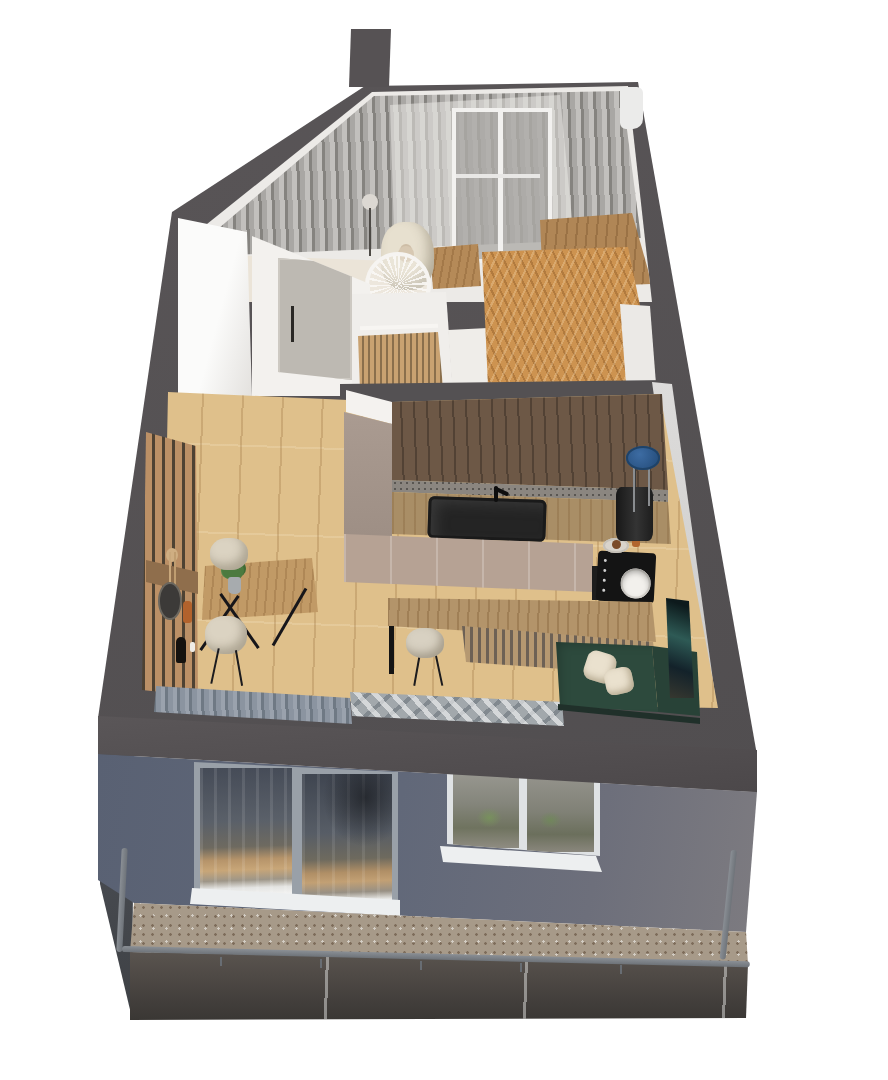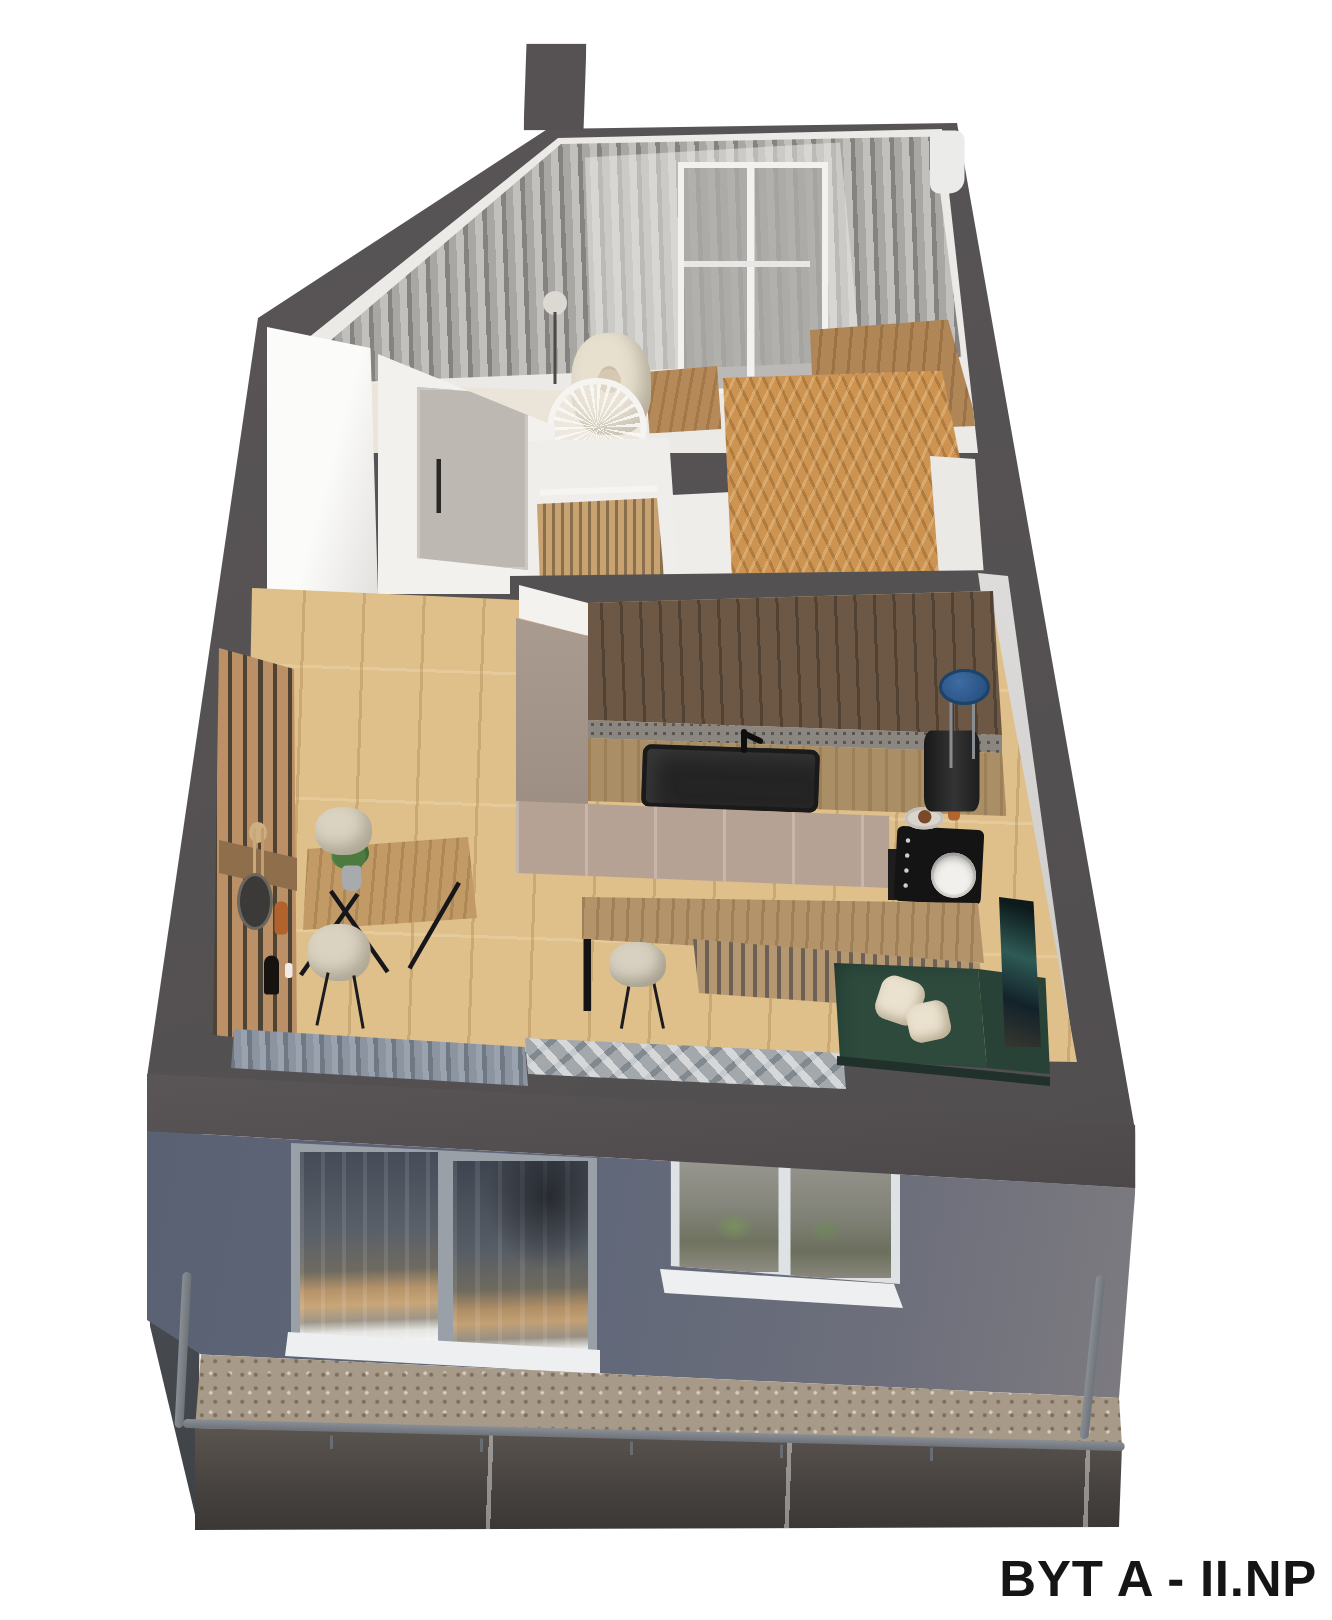--- a/index.html
+++ b/index.html
@@ -344,14 +344,13 @@
 
   <div class="sofa">
     <div class="sofa-base"></div>
     <div class="sofa-chaise"></div>
     <div class="sofa-front"></div>
     <div class="pillow" style="left:29px;top:12px;width:30px;height:30px;transform:rotate(18deg);"></div>
     <div class="pillow" style="left:49px;top:28px;width:28px;height:26px;transform:rotate(-12deg);"></div>
   </div>
   <div class="art"></div>
 
-  <div class="title">BYT A - II.NP</div>
 </div>
 
 </body></html>

